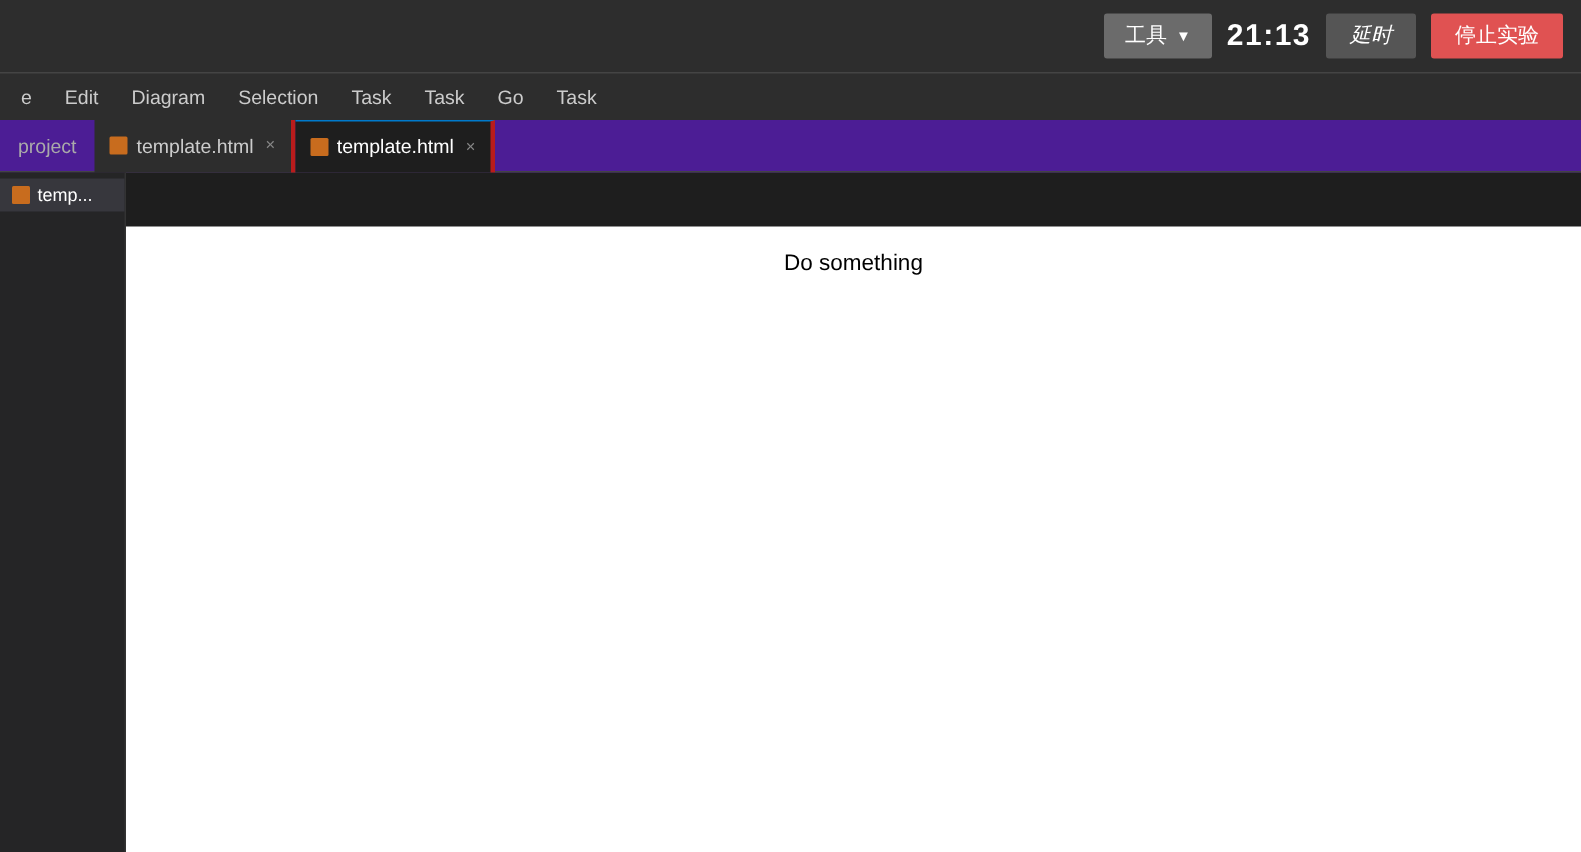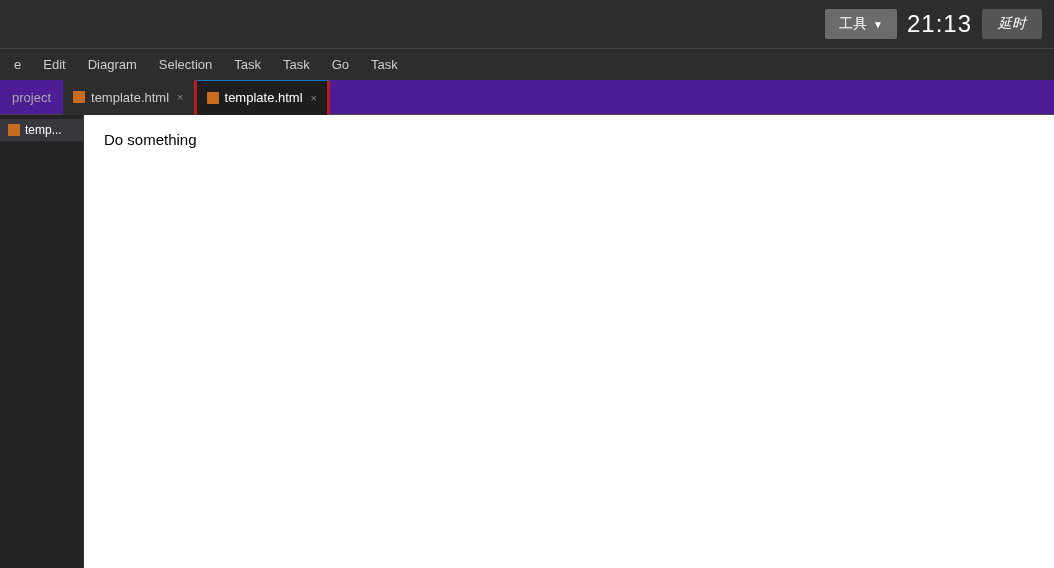--- a/index.html
+++ b/index.html
@@ -1,15 +1,15 @@
 <!DOCTYPE html>
 <html><head>
   <meta charset="utf-8">
   <style>
-    * { margin: 0; padding: 0; box-sizing: border-box; }
+    * { margin: 0; padding: 0; box-sizing: border-box; text-align: center; }
     body { font-family: 'Segoe UI', Arial, sans-serif; background: #1e1e1e; color: #ccc; width: 1054px; height: 568px; overflow: hidden; }
 
     
     .top-bar {
       display: flex;
       align-items: center;
       justify-content: flex-end;
       background: #2d2d2d;
       height: 48px;
       padding: 0 12px;
@@ -25,22 +25,22 @@
       display: flex;
       align-items: center;
       gap: 6px;
       border-radius: 2px;
     }
     .tool-button .arrow {
       font-size: 10px;
     }
     .timer {
       color: #fff;
-      font-size: 24px;
-      font-weight: normal;
+      font-size: 20px;
+      font-weight: bold;
       letter-spacing: 1px;
     }
     .delay-button {
       background: #555;
       color: #fff;
       border: none;
       padding: 6px 16px;
       font-size: 14px;
       cursor: pointer;
       border-radius: 2px;
@@ -150,37 +150,39 @@
       background: #c86c1e;
       border-radius: 1px;
       flex-shrink: 0;
     }
     .editor-area {
       flex: 1;
       background: #fff;
       color: #000;
       padding: 16px 20px;
       font-size: 15px;
+      margin-top: 36px;
     }
     .editor-content {
       font-family: 'Segoe UI', Arial, sans-serif;
       font-size: 15px;
       color: #000;
     }
   </style>
 </head>
 <body>
 
 <div class="top-bar">
   <button class="tool-button">
     <span>工具</span>
     <span class="arrow">▼</span>
   </button>
   <span class="timer">21:13</span>
   <button class="delay-button">延时</button>
+  <button class="stop-button">停止实验</button>
 </div>
 
 <div class="menu-bar">
   <span class="menu-item">e</span>
   <span class="menu-item">Edit</span>
   <span class="menu-item">Diagram</span>
   <span class="menu-item">Selection</span>
   <span class="menu-item">Task</span>
   <span class="menu-item">Task</span>
   <span class="menu-item">Go</span>

